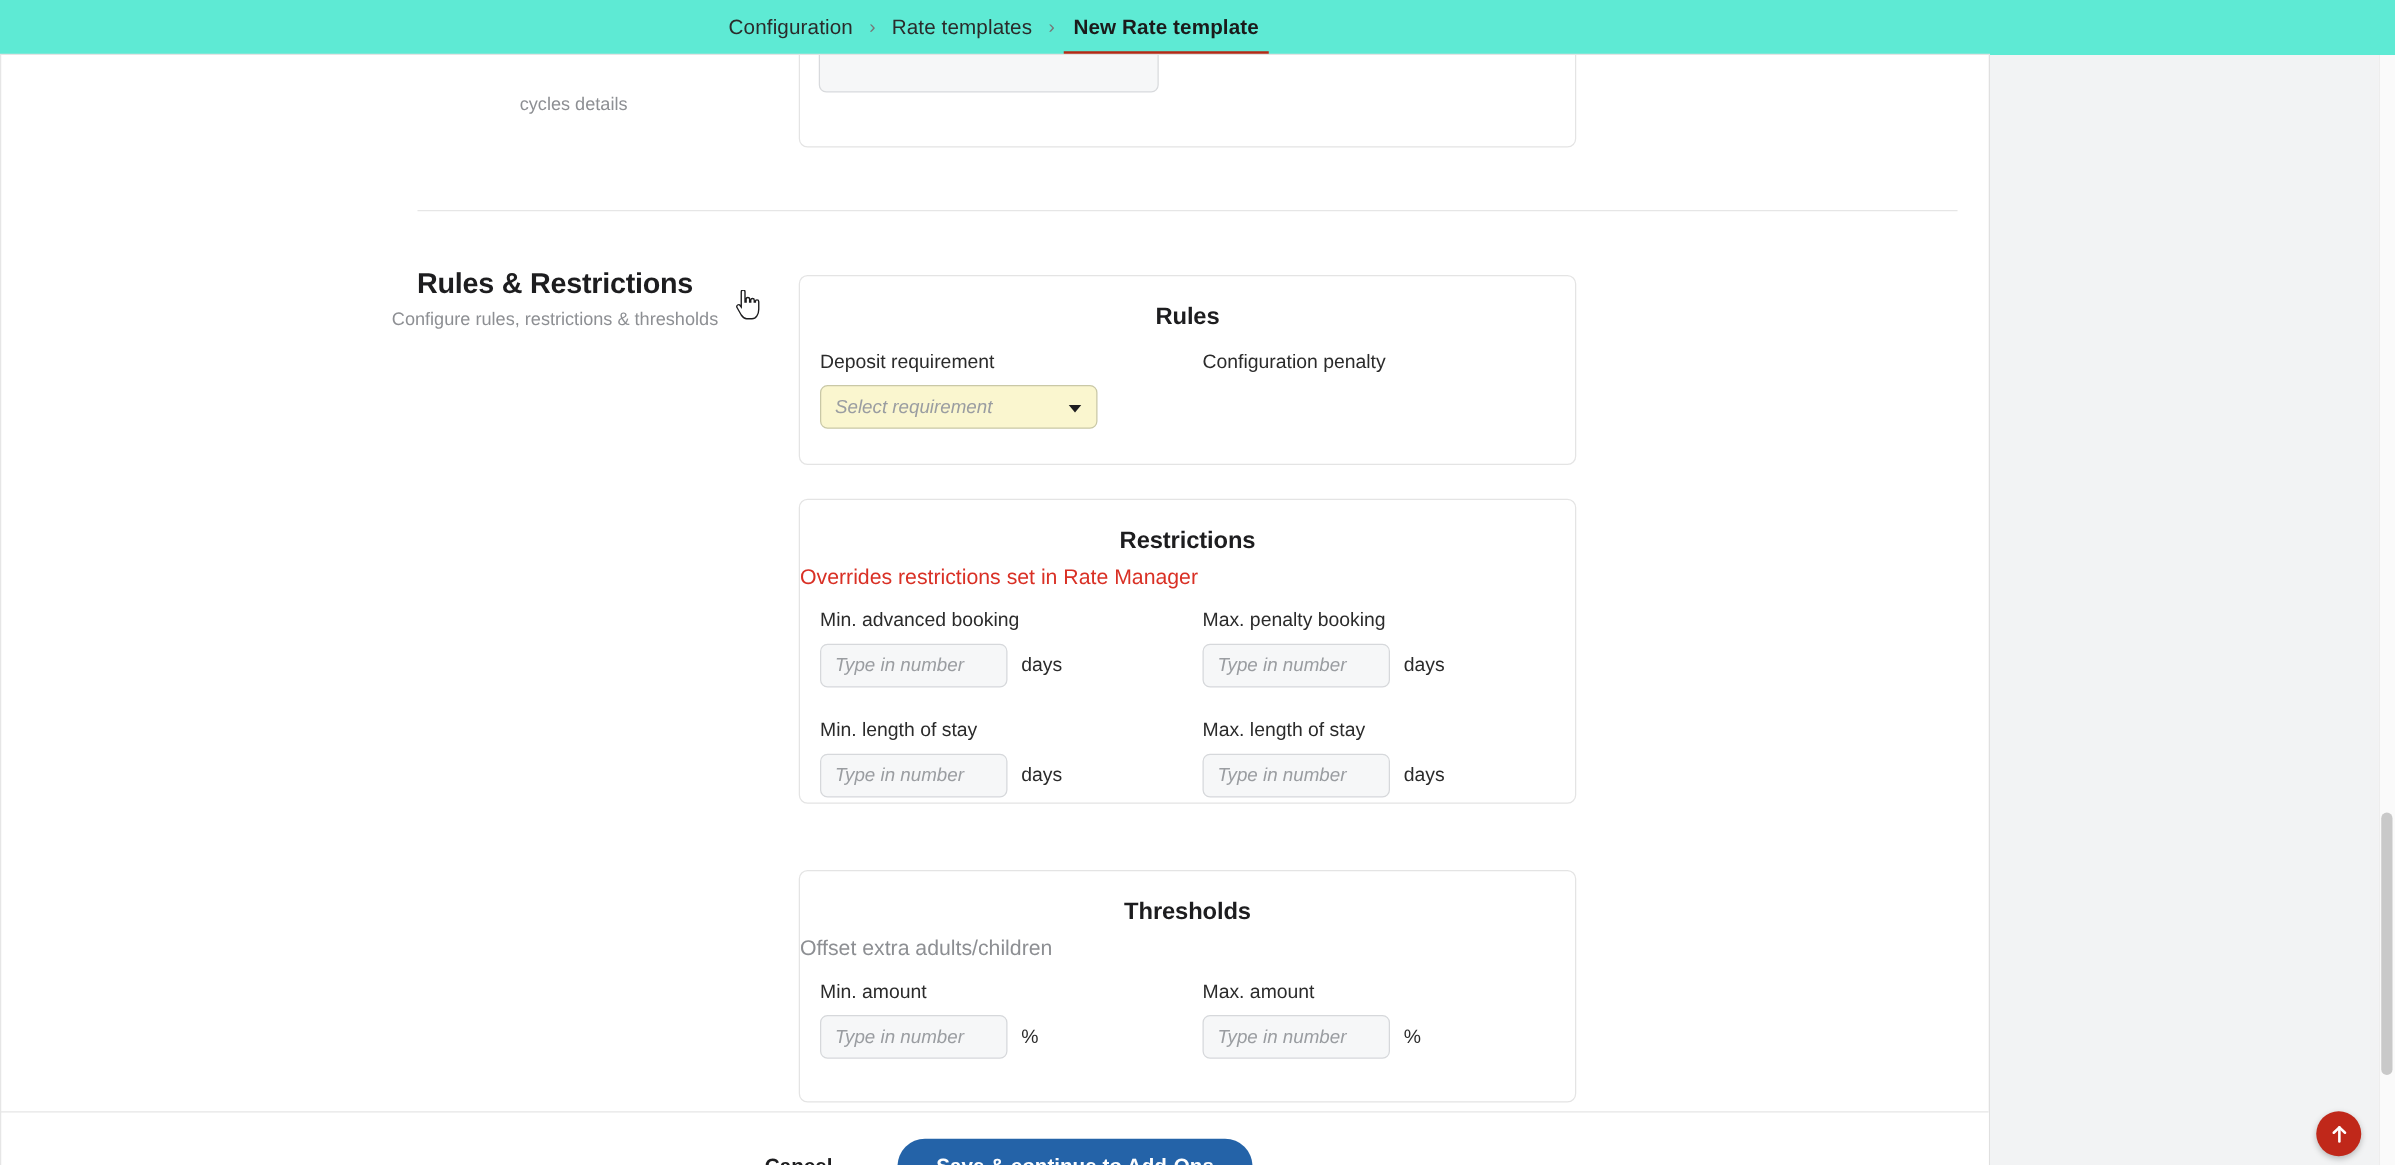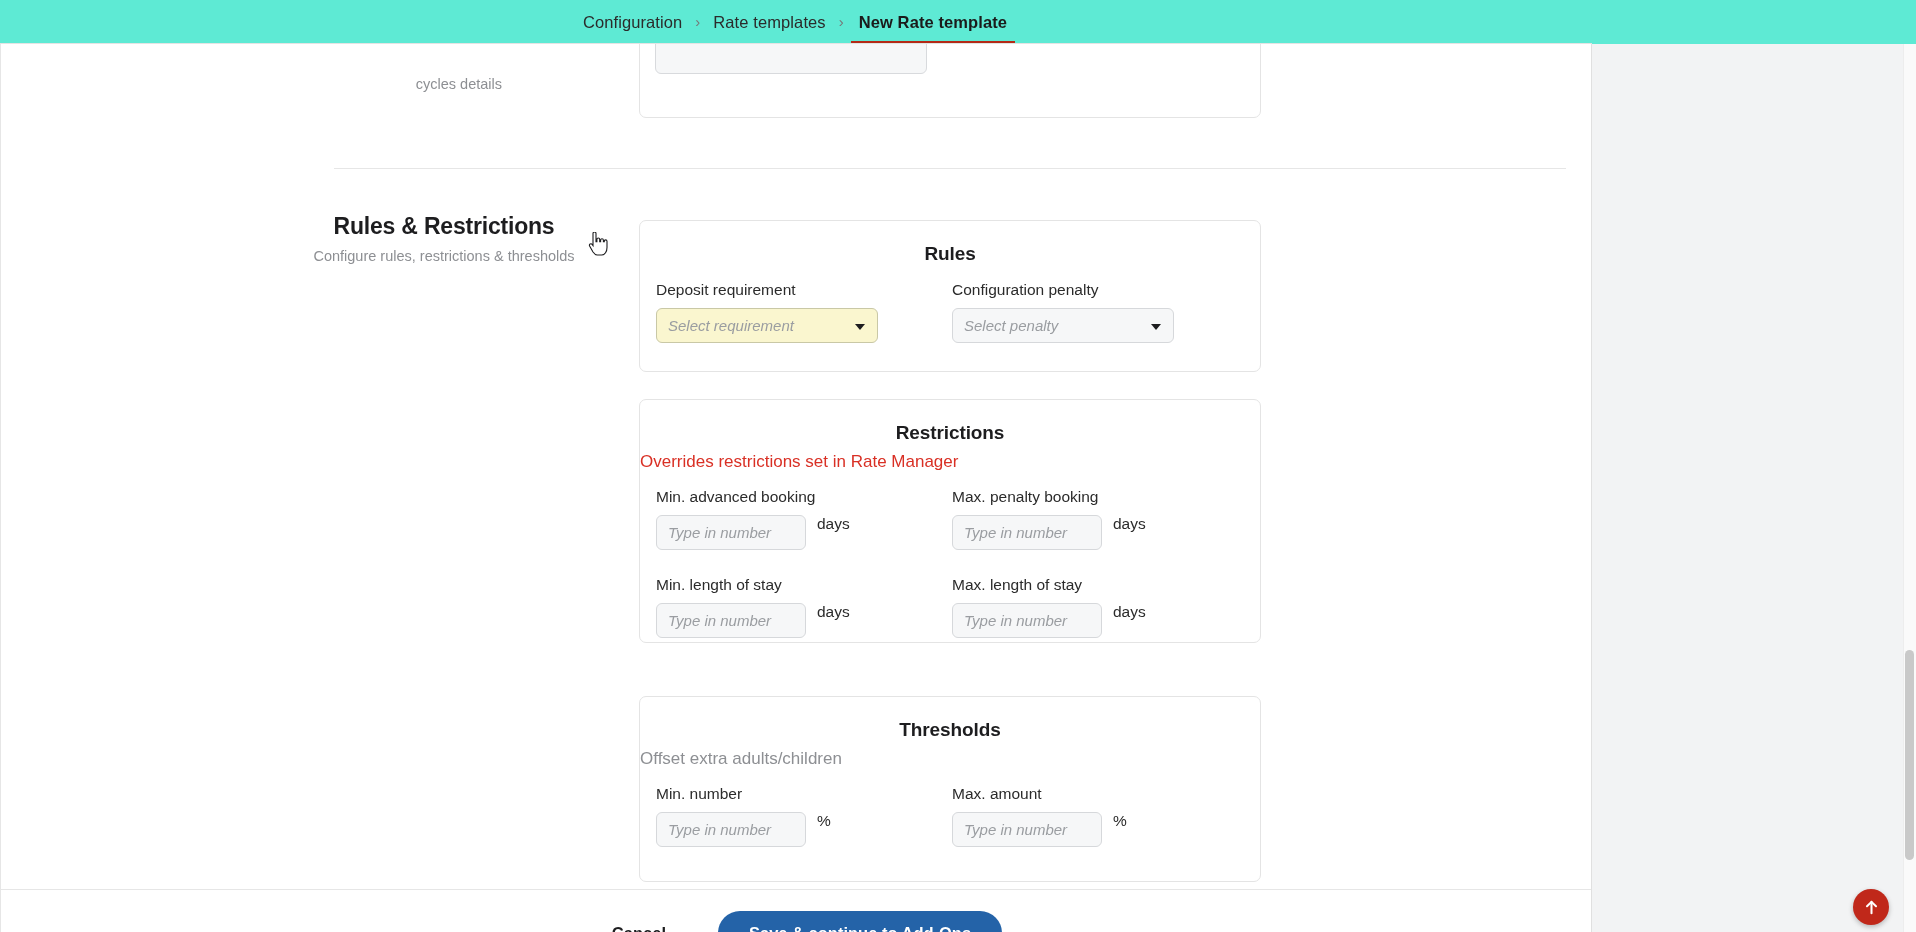--- a/index.html
+++ b/index.html
@@ -105,26 +105,26 @@
   }
   .card-sub {
     font-size: 17px; margin-top: 8px;
   }
   .card-sub.red  { color: #d93025; }
   .card-sub.gray { color: #8d8f93; }
 
   
   .fields {
     position: absolute; left: 16px; right: 16px;
-    display: grid; grid-template-columns: 296px 296px; column-gap: 0px;
+    display: grid; grid-template-columns: 296px 296px; column-gap: 10px;
   }
   .field-label {
     font-size: 15.5px; color: #2b2b2b; margin-bottom: 9px; line-height: 18px;
   }
-  .field-row { display: flex; }
+  .field-row { display: flex; align-items: center; }
 
   .txt-input {
     width: 150px; height: 35px;
     border: 1px solid #d6d8db; border-radius: 6px; background: #f6f7f8;
     font-family: "Liberation Sans", sans-serif; font-size: 15px;
     padding: 0 11px; color: #2b2b2b; outline: none;
   }
   .txt-input::placeholder { color: #9a9da1; font-style: italic; }
   .unit { margin-left: 11px; font-size: 15.5px; color: #2b2b2b; }
 
@@ -216,26 +216,20 @@
         <div class="field-row">
           <div class="dd autofill">
             <span>Select requirement</span>
             <span class="dd-caret"></span>
           </div>
         </div>
       </div>
 
       <div>
         <div class="field-label">Configuration penalty</div>
-        <div class="field-row">
-          <div class="dd plain">
-            <span>Select penalty</span>
-            <span class="dd-caret"></span>
-          </div>
-        </div>
       </div>
     </div>
   </div>
 
   <div class="card" id="card-restrict">
     <div class="card-title">Restrictions</div>
     <div class="card-sub red">Overrides restrictions set in Rate Manager</div>
 
     <div class="fields" style="top:88px; row-gap:26px;">
       <div>
@@ -271,21 +265,21 @@
       </div>
     </div>
   </div>
 
   <div class="card" id="card-thresholds">
     <div class="card-title">Thresholds</div>
     <div class="card-sub gray">Offset extra adults/children</div>
 
     <div class="fields" style="top:88px;">
       <div>
-        <div class="field-label">Min. number</div>
+        <div class="field-label">Min. amount</div>
         <div class="field-row">
           <input class="txt-input" placeholder="Type in number" style="">
           <span class="unit">%</span>
         </div>
       </div>
 
       <div>
         <div class="field-label">Max. amount</div>
         <div class="field-row">
           <input class="txt-input" placeholder="Type in number" style="">

